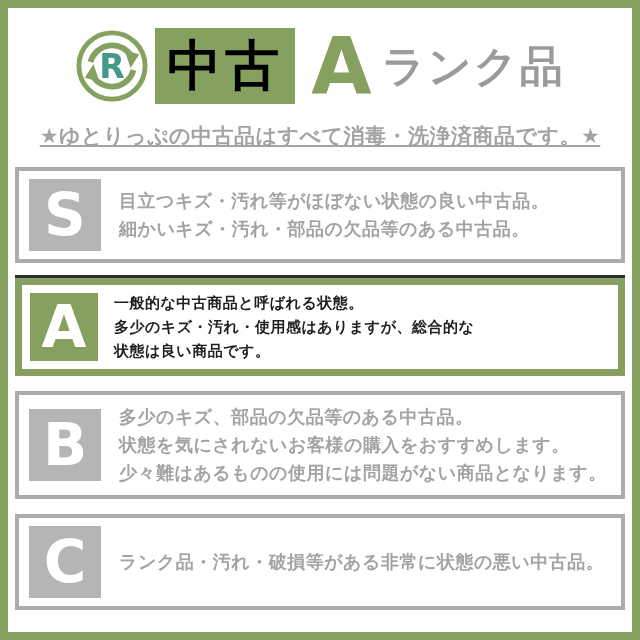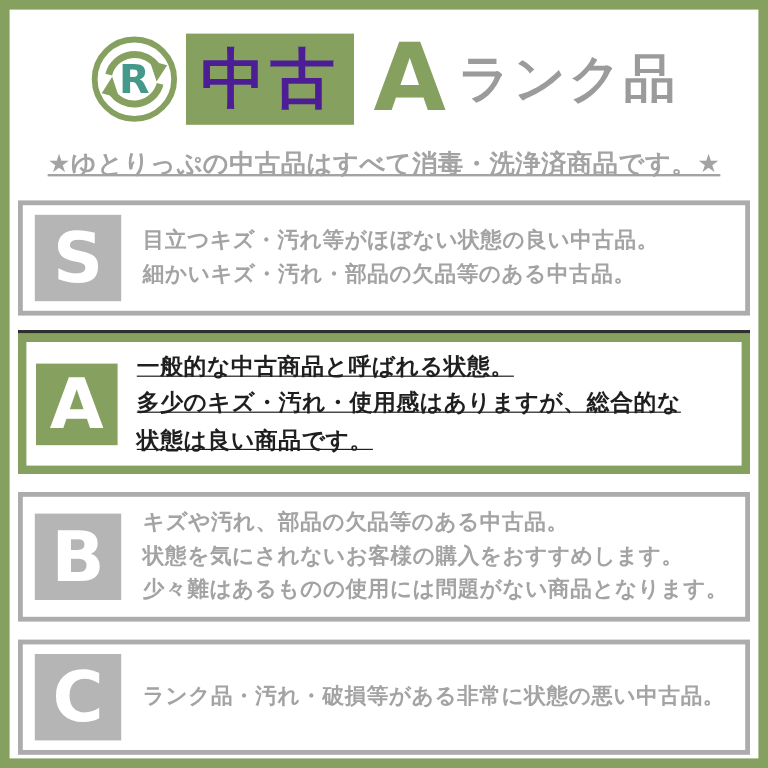--- a/index.html
+++ b/index.html
@@ -19,21 +19,21 @@
   }
   
   .logo-row{
     margin-top:12px;
     display:flex;align-items:center;justify-content:center;
     height:80px;flex:none;
   }
   .recycle{width:74px;height:74px;flex:none;}
   .used-badge{
     margin-left:6px;
-    background:var(--green);color:#4c1d95;
+    background:var(--green);color:#000000;
     height:76px;display:flex;align-items:center;justify-content:center;
     padding:0 12px;font-size:54px;letter-spacing:4px;line-height:1;
   }
   .rank-letter-big{
     margin-left:16px;
     color:var(--green);font-size:78px;line-height:0.95;
   }
   .rank-suffix{
     margin-left:10px;
     color:#9B9B9B;font-size:43px;line-height:1;letter-spacing:2px;
@@ -64,21 +64,21 @@
     display:flex;align-items:center;justify-content:center;
     color:#fff;font-size:58px;line-height:1;
   }
   .theme-gray .rank-square{background:var(--gray-fill);}
   .theme-green .rank-square{background:var(--green);width:68px;height:68px;}
   .rank-lines{display:flex;flex-direction:column;justify-content:center;}
   .rank-line{
     font-size:18px;line-height:1.55;letter-spacing:0.5px;
     color:var(--gray-text);white-space:nowrap;
   }
-  .theme-green .rank-line{color:var(--dark-text);font-size:19px;line-height:1.6;text-decoration:underline;}
+  .theme-green .rank-line{color:var(--dark-text);font-size:15px;line-height:1.6;}
 </style>
 </head>
 <body>
 
 <div class="page">
 
   <div class="logo-row">
     <svg class="recycle" viewBox="0 0 76 76">
       <circle cx="38" cy="38" r="34" fill="none" stroke="var(--green)" stroke-width="5"></circle>
       <path d="M 16 34 A 23 23 0 0 1 58 28" fill="none" stroke="var(--green)" stroke-width="6"></path>
@@ -114,21 +114,21 @@
           <div class="rank-line">多少のキズ・汚れ・使用感はありますが、総合的な</div>
           <div class="rank-line">状態は良い商品です。</div>
         </div>
     </div>
 
     <div class="rank-box theme-gray">
       <div class="rank-square">
         <span class="rank-letter">B</span>
       </div>
       <div class="rank-lines">
-          <div class="rank-line">キズや汚れ、部品の欠品等のある中古品。</div>
+          <div class="rank-line">多少のキズ、部品の欠品等のある中古品。</div>
           <div class="rank-line">状態を気にされないお客様の購入をおすすめします。</div>
           <div class="rank-line">少々難はあるものの使用には問題がない商品となります。</div>
         </div>
     </div>
 
     <div class="rank-box theme-gray">
       <div class="rank-square">
         <span class="rank-letter">C</span>
       </div>
       <div class="rank-lines">

